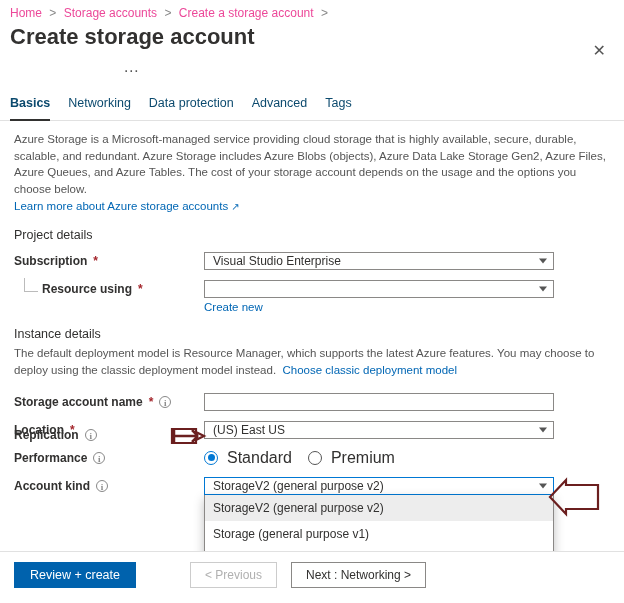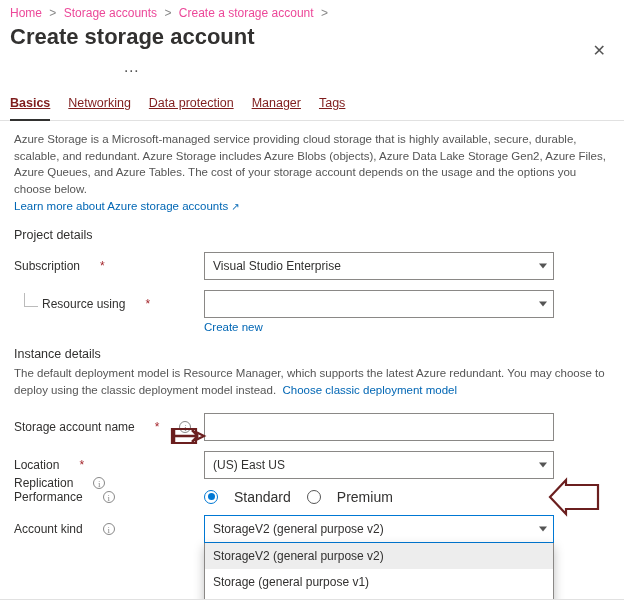--- a/index.html
+++ b/index.html
@@ -24,54 +24,54 @@
   }
   .page-title { font-size: 22px; font-weight: 600; }
   .ellipsis { font-size: 16px; color: #555; padding: 0 6px; letter-spacing:2px;}
   .close-x { font-size: 16px; color: #555; padding: 4px 8px; cursor: pointer; }
   .tabs {
     border-bottom: 1px solid #e1e1e1;
     padding: 0 10px;
     margin-top: 6px;
   }
   .tabs ul { list-style: none; padding: 0; margin: 0; display: flex; gap: 18px; }
-  .tabs li { padding: 8px 0 10px 0; font-size: 12.5px; color: #7f1d1d; cursor: pointer; position: relative; text-decoration: underline; }
+  .tabs li { padding: 8px 0 10px 0; font-size: 12.5px; color: #0c4a6e; cursor: pointer; position: relative; }
   .tabs li.active { font-weight: 600; }
   .tabs li.active::after {
     content: ""; position: absolute; left: 0; right: 0; bottom: -1px;
     height: 2px; background: #323130;
   }
   .content { padding: 10px 14px 70px 14px; }
   .intro { color: #555; font-size: 11.5px; line-height: 1.45; margin-bottom: 4px;}
   .intro a { color: #0066b4; text-decoration: none; }
   .ext-icon { display:inline-block; font-size:10px; color:#0066b4; margin-left:3px; }
   .section-heading { font-weight: 400; font-size: 12.5px; margin-top: 14px; margin-bottom: 4px;}
   .section-desc { color: #555; font-size: 11.5px; line-height: 1.45;}
   .section-desc a { color: #0066b4; text-decoration: none; }
   .form-row { display: flex; align-items: center; margin-top: 10px; }
-  .form-label { width: 190px; font-size: 12px; display: flex; align-items: center; gap: 20px;}
+  .form-label { width: 190px; font-size: 12px; display: flex; align-items: center; gap: 6px; font-weight: bold;}
   .form-label.indent { padding-left: 28px; position: relative;}
   .tree-line { position:absolute; left:10px; top:-4px; width:14px; height:14px; border-left:1px solid #bbb; border-bottom:1px solid #bbb; }
   .req { color: #a4262c; }
   .info-icon { display:inline-block; width:12px; height:12px; border:1px solid #888; border-radius:50%; color:#888; font-size:9px; line-height:12px; text-align:center; font-style: normal; font-family: Georgia, serif;}
   .form-control { flex: 1; max-width: 350px; }
   .select, .text-input {
-    width: 100%; border: 1px solid #8a8886; height: 28px;
+    width: 100%; border: 1px solid #8a8886; height: 18px;
     font-size: 12px; padding: 2px 22px 2px 8px; background: #fff;
     position: relative; display: flex; align-items: center;
   }
   .select .chev {
     position: absolute; right: 6px; top: 50%; transform: translateY(-50%);
     width: 0; height: 0; border-left: 4px solid transparent;
     border-right: 4px solid transparent; border-top: 5px solid #555;
   }
   .select.open { border: 1px solid #0078d4; }
   .create-new { font-size: 11.5px; color:#0066b4; margin-left:190px; margin-top:3px; cursor:pointer;}
   .radio-group { display: flex; gap: 16px; align-items: center;}
-  .radio { display: flex; align-items: center; gap: 16px; font-size: 14px;}
+  .radio { display: flex; align-items: center; gap: 9px; font-size: 16px;}
   .radio-circle { width:14px; height:14px; border:1px solid #555; border-radius:50%; display:flex; align-items:center; justify-content:center;}
   .radio-circle.checked { border-color:#0078d4; }
   .radio-circle.checked::after { content:""; width:7px; height:7px; background:#0078d4; border-radius:50%; }
   .dropdown-pop {
     position: relative; margin-left: 190px; max-width: 350px;
   }
   .dropdown-list {
     border:1px solid #8a8886; border-top:none; background:#fff;
     box-shadow: 0 4px 10px rgba(0,0,0,.25);
   }
@@ -116,21 +116,21 @@
     <span class="ellipsis">…</span>
   </div>
   <span class="close-x">✕</span>
 </div>
 
 <nav class="tabs">
   <ul>
     <li class="active">Basics</li>
     <li>Networking</li>
     <li>Data protection</li>
-    <li>Manager</li>
+    <li>Advanced</li>
     <li>Tags</li>
   </ul>
 </nav>
 
 <div class="content">
   <div class="intro">
     <span>Azure Storage is a Microsoft-managed service providing cloud storage that is highly available, secure, durable, scalable, and redundant. Azure Storage includes Azure Blobs (objects), Azure Data Lake Storage Gen2, Azure Files, Azure Queues, and Azure Tables. The cost of your storage account depends on the usage and the options you choose below.</span><br>
     <a>Learn more about Azure storage accounts</a><span class="ext-icon">↗</span>
   </div>
 
@@ -159,21 +159,21 @@
       <div class="select">
         <span></span>
         <span class="chev"></span>
       </div>
     </div>
   </div>
   <div class="create-new">Create new</div>
 
   <div class="section-heading">Instance details</div>
   <div class="section-desc">
-    <span>The default deployment model is Resource Manager, which supports the latest Azure redundant. You may choose to deploy using the classic deployment model instead.</span>
+    <span>The default deployment model is Resource Manager, which supports the latest Azure features. You may choose to deploy using the classic deployment model instead.</span>
     &nbsp;<a>Choose classic deployment model</a>
   </div>
 
   <div class="form-row" style="margin-top:14px;">
     <div class="form-label">
       <span>Storage account name</span>
         <span class="req">*</span>
       <span class="info-icon">i</span>
     </div>
     <div class="form-control">

